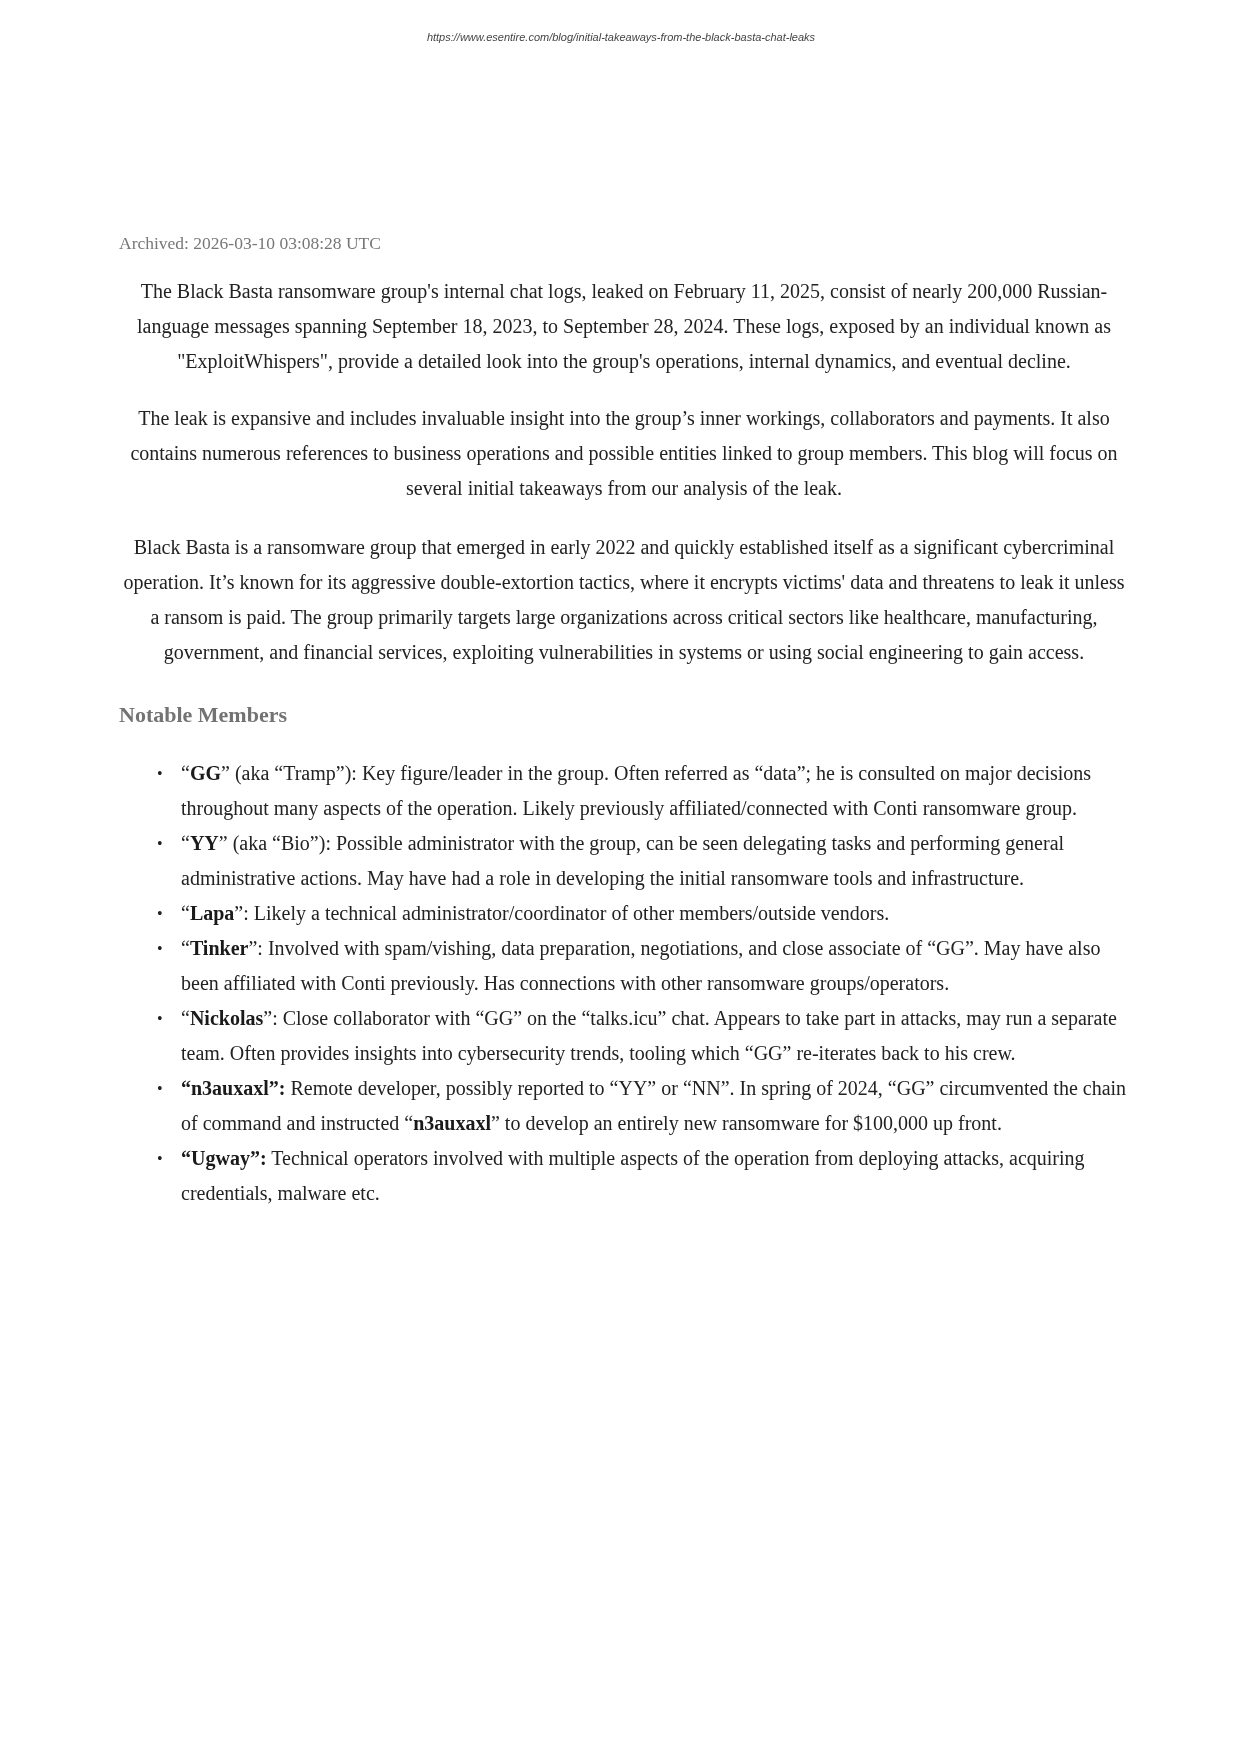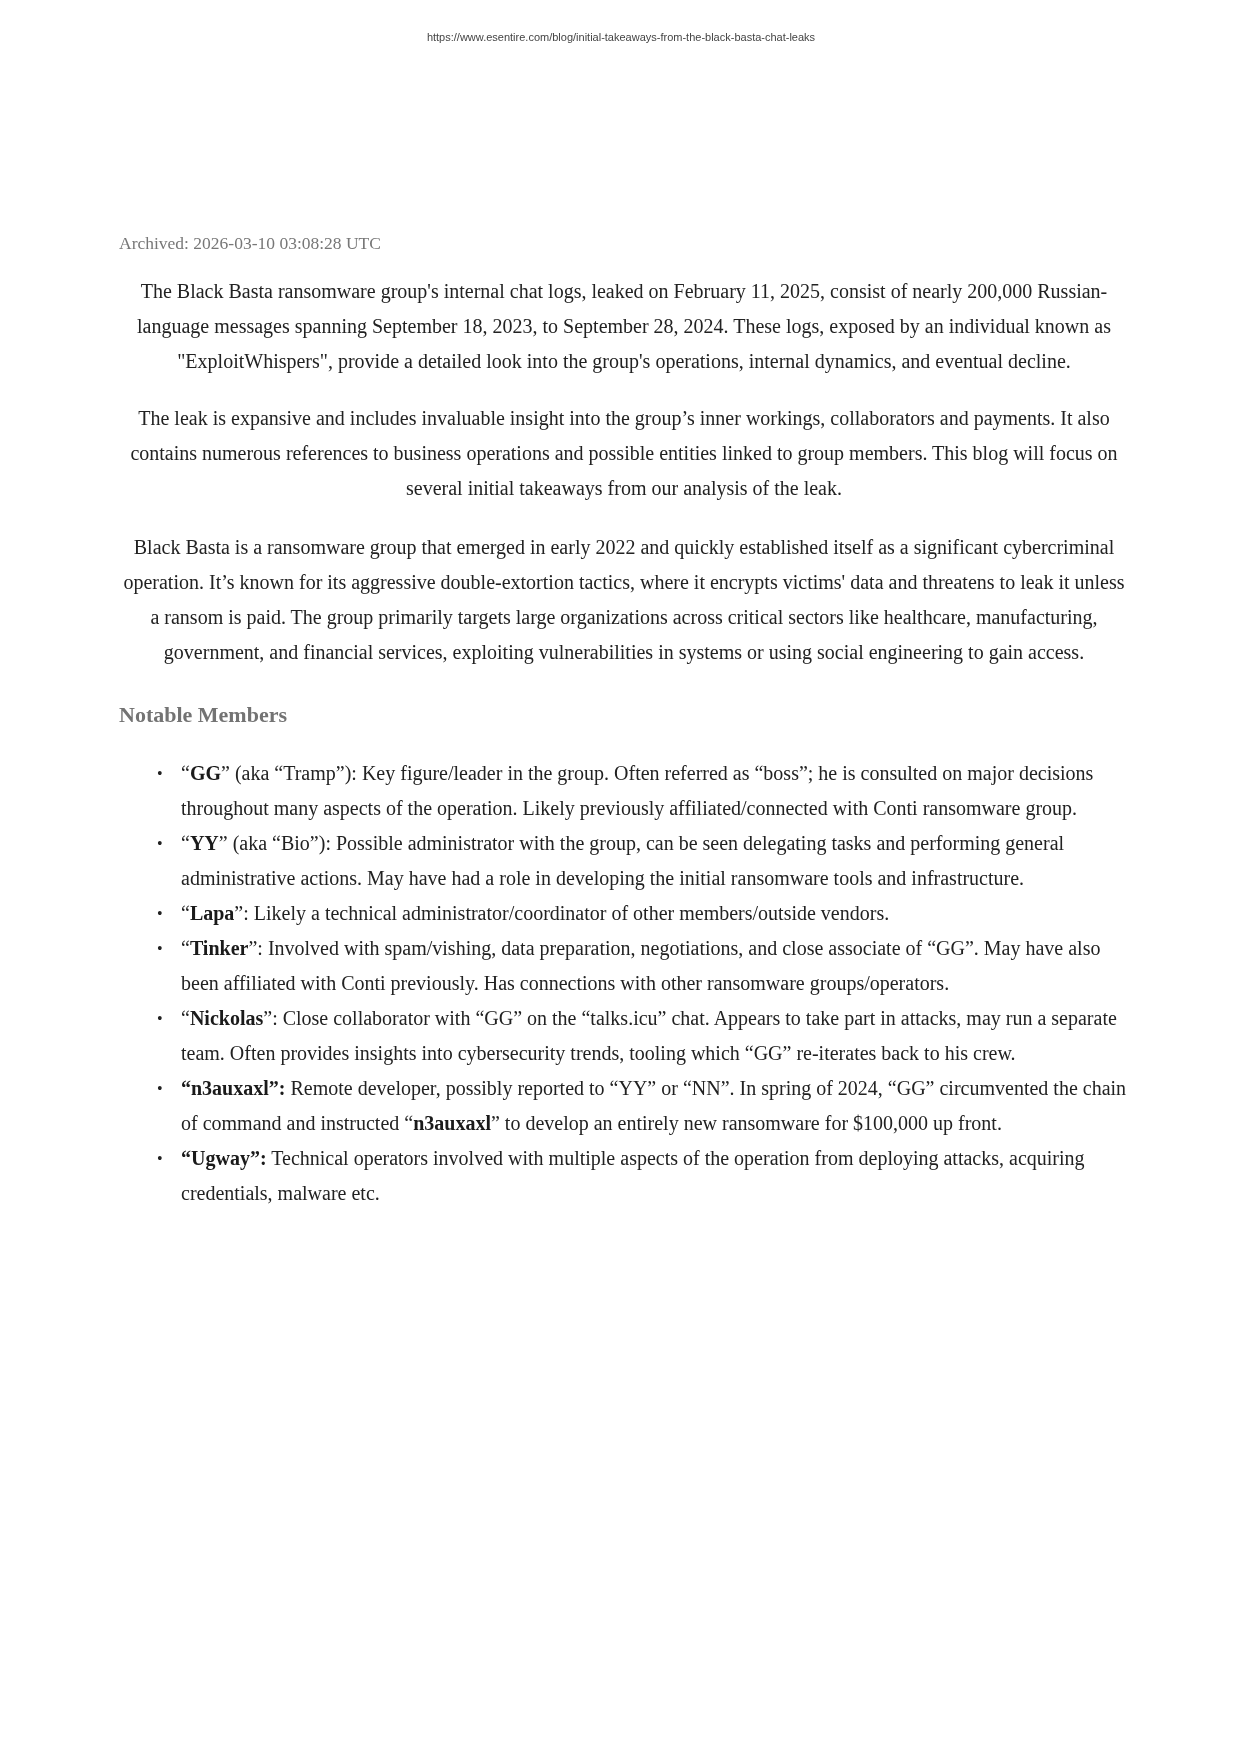--- a/index.html
+++ b/index.html
@@ -1,19 +1,19 @@
 <!DOCTYPE html>
 <html><head>
 <meta charset="utf-8">
 <style>
   html, body { margin: 0; padding: 0; background: #ffffff; }
   body { width: 1242px; height: 1756px; position: relative; overflow: hidden; color: #222222; }
   .url-header {
     position: absolute; top: 31px; left: 0; width: 1242px; text-align: center;
-    font-family: "Liberation Sans", sans-serif; font-size: 11px; color: #444444;
+    font-family: "Liberation Sans", sans-serif; font-size: 11px; color: #444444; font-style: italic;
   }
   .page-footer {
     position: absolute; top: 1776px; left: 0; width: 1242px; text-align: center;
     font-family: "Liberation Sans", sans-serif; font-size: 11px; color: #444444;
   }
   .article {
     position: absolute; left: 119px; top: 210px; width: 1010px;
     font-family: "Liberation Serif", serif;
   }
   h1 {
@@ -51,21 +51,21 @@
 
   <p class="body p1">The Black Basta ransomware group's internal chat logs, leaked on February 11, 2025, consist of nearly 200,000 Russian-language messages spanning September 18, 2023, to September 28, 2024. These logs, exposed by an individual known as "ExploitWhispers", provide a detailed look into the group's operations, internal dynamics, and eventual decline.</p>
   <p class="body p2">The leak is expansive and includes invaluable insight into the group’s inner workings, collaborators and payments. It also contains numerous references to business operations and possible entities linked to group members. This blog will focus on several initial takeaways from our analysis of the leak.</p>
 
   <p class="body p3">Black Basta is a ransomware group that emerged in early 2022 and quickly established itself as a significant cybercriminal operation. It’s known for its aggressive double-extortion tactics, where it encrypts victims' data and threatens to leak it unless a ransom is paid. The group primarily targets large organizations across critical sectors like healthcare, manufacturing, government, and financial services, exploiting vulnerabilities in systems or using social engineering to gain access.</p>
 
   <h3>Notable Members</h3>
 
   <ul class="members">
     <li>
-      <span class="bullet">•</span><span>“</span><b>GG</b><span>”</span><span> (aka “Tramp”): Key figure/leader in the group. Often referred as “boss”; he is consulted on major decisions throughout many aspects of the operation. Likely previously affiliated/connected with Conti ransomware group.</span>
+      <span class="bullet">•</span><span>“</span><b>GG</b><span>”</span><span> (aka “Tramp”): Key figure/leader in the group. Often referred as “data”; he is consulted on major decisions throughout many aspects of the operation. Likely previously affiliated/connected with Conti ransomware group.</span>
     </li>
     <li>
       <span class="bullet">•</span><span>“</span><b>YY</b><span>”</span><span> (aka “Bio”): Possible administrator with the group, can be seen delegating tasks and performing general administrative actions. May have had a role in developing the initial ransomware tools and infrastructure.</span>
     </li>
     <li>
       <span class="bullet">•</span><span>“</span><b>Lapa</b><span>”</span><span>: Likely a technical administrator/coordinator of other members/outside vendors.</span>
     </li>
     <li>
       <span class="bullet">•</span><span>“</span><b>Tinker</b><span>”</span><span>: Involved with spam/vishing, data preparation, negotiations, and close associate of “GG”. May have also been affiliated with Conti previously. Has connections with other ransomware groups/operators.</span>
     </li>

